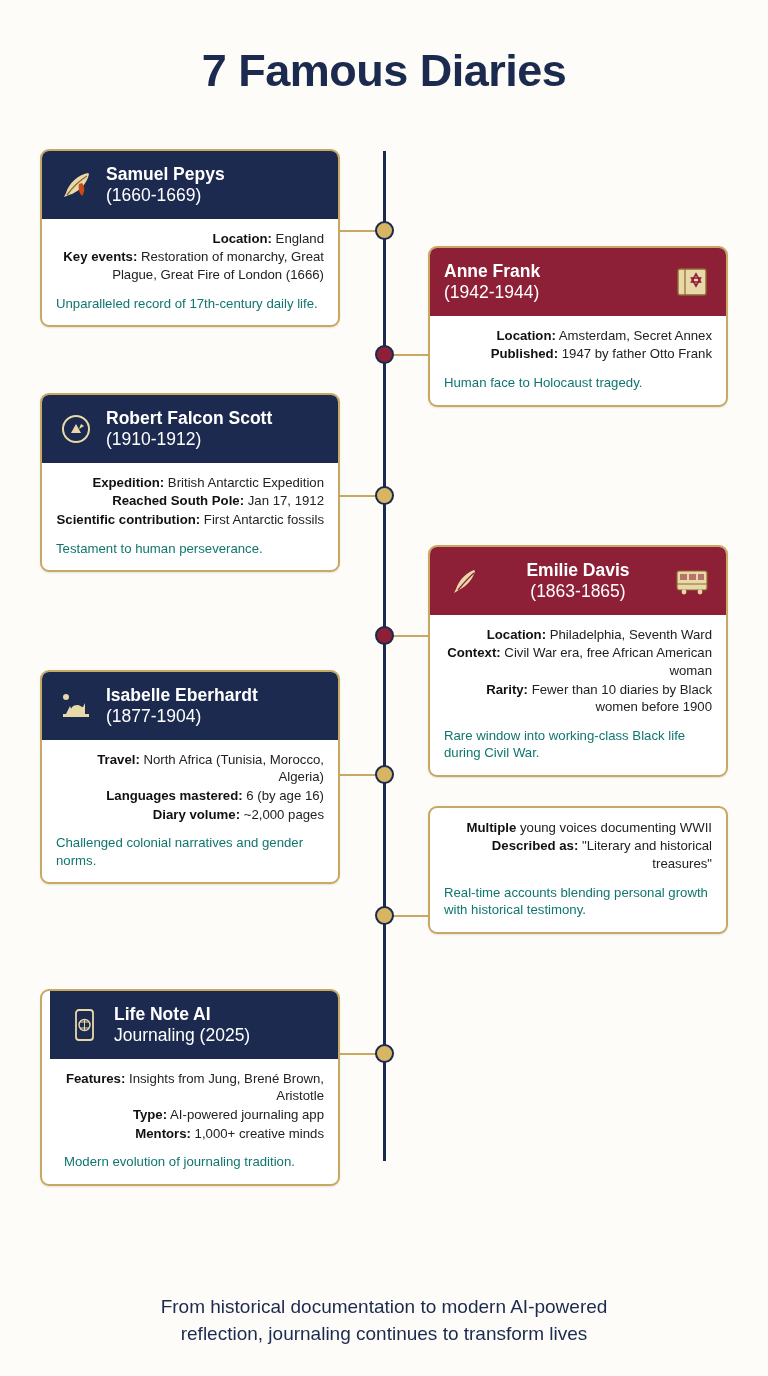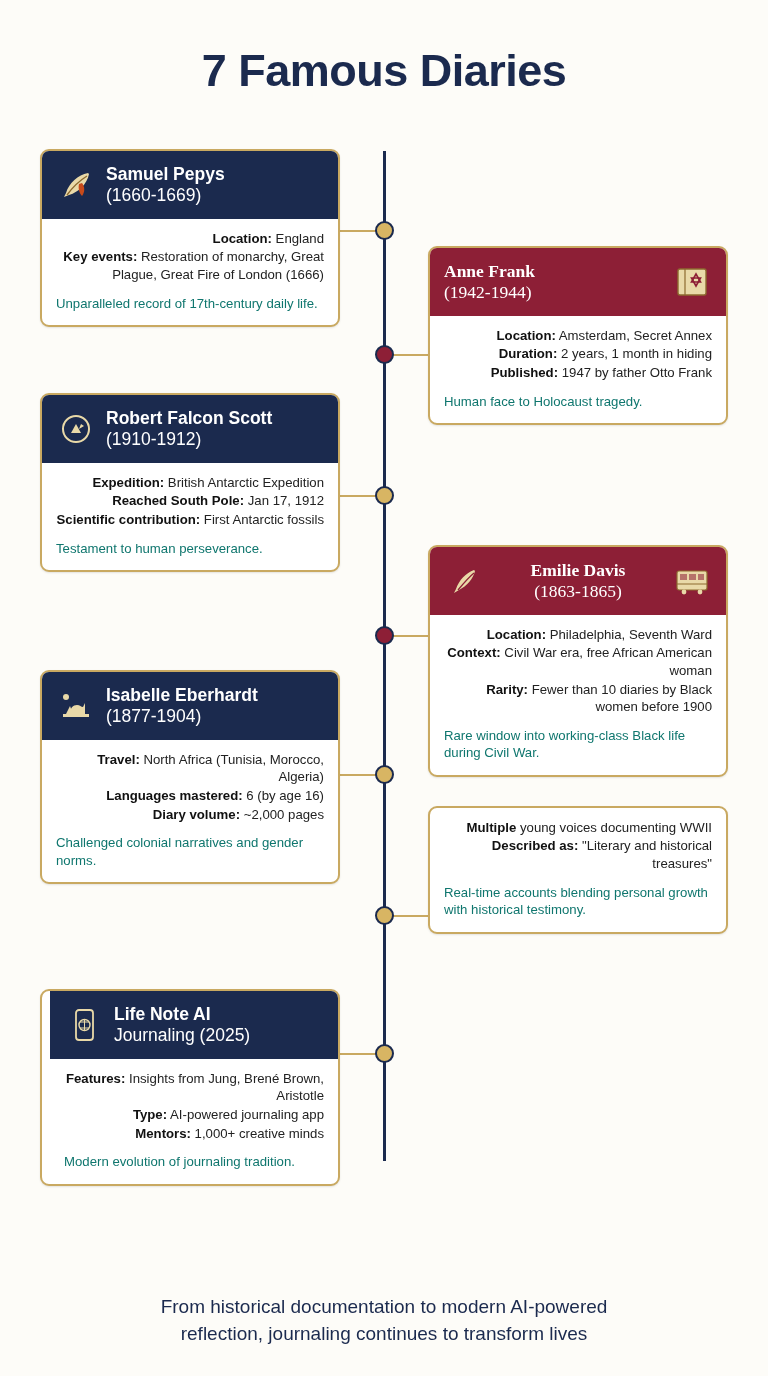--- a/index.html
+++ b/index.html
@@ -69,21 +69,21 @@
     z-index: 2;
   }
   .card .head {
     padding: 13px 14px 13px 14px;
     display: flex;
     align-items: center;
     gap: 10px;
     min-height: 62px;
   }
   .card.navy .head { background: #1b2a4e; }
-  .card.maroon .head { background: #8d1f36; font-family: Liberation Serif, serif; }
+  .card.maroon .head { background: #8d1f36; }
   .card .head .titlewrap {
     color: #ffffff;
     font-size: 17.5px;
     font-weight: bold;
     line-height: 1.2;
     flex: 1;
   }
   .card .head .years { font-weight: normal; }
   .card.maroon .head .titlewrap { }
   .icon-box {
@@ -189,21 +189,20 @@
           <rect x="4" y="3" width="28" height="26" rx="2" fill="#e9d9a8" stroke="#8d6a2f" stroke-width="1.4"></rect>
           <line x1="11" y1="3" x2="11" y2="29" stroke="#8d6a2f" stroke-width="1.2"></line>
           <path d="M22 8 l4.5 8 h-9 Z" fill="none" stroke="#8d1f36" stroke-width="1.6"></path>
           <path d="M22 20 l4.5 -8 h-9 Z" fill="none" stroke="#8d1f36" stroke-width="1.6"></path>
         </svg>
       </span>
     </div>
     <div class="body">
       <div class="facts">
         <p><b>Location:</b><span> Amsterdam, Secret Annex</span></p>
-        <p><b>Duration:</b><span> 2 years, 1 month in hiding</span></p>
         <p><b>Published:</b><span> 1947 by father Otto Frank</span></p>
       </div>
       <div class="note">Human face to Holocaust tragedy.</div>
     </div>
   </div>
 
   <div class="card navy" style="left:40px; top:264px;">
     <div class="head icon-left">
       <span class="icon-box">
         <svg width="36" height="32" viewBox="0 0 36 32">

